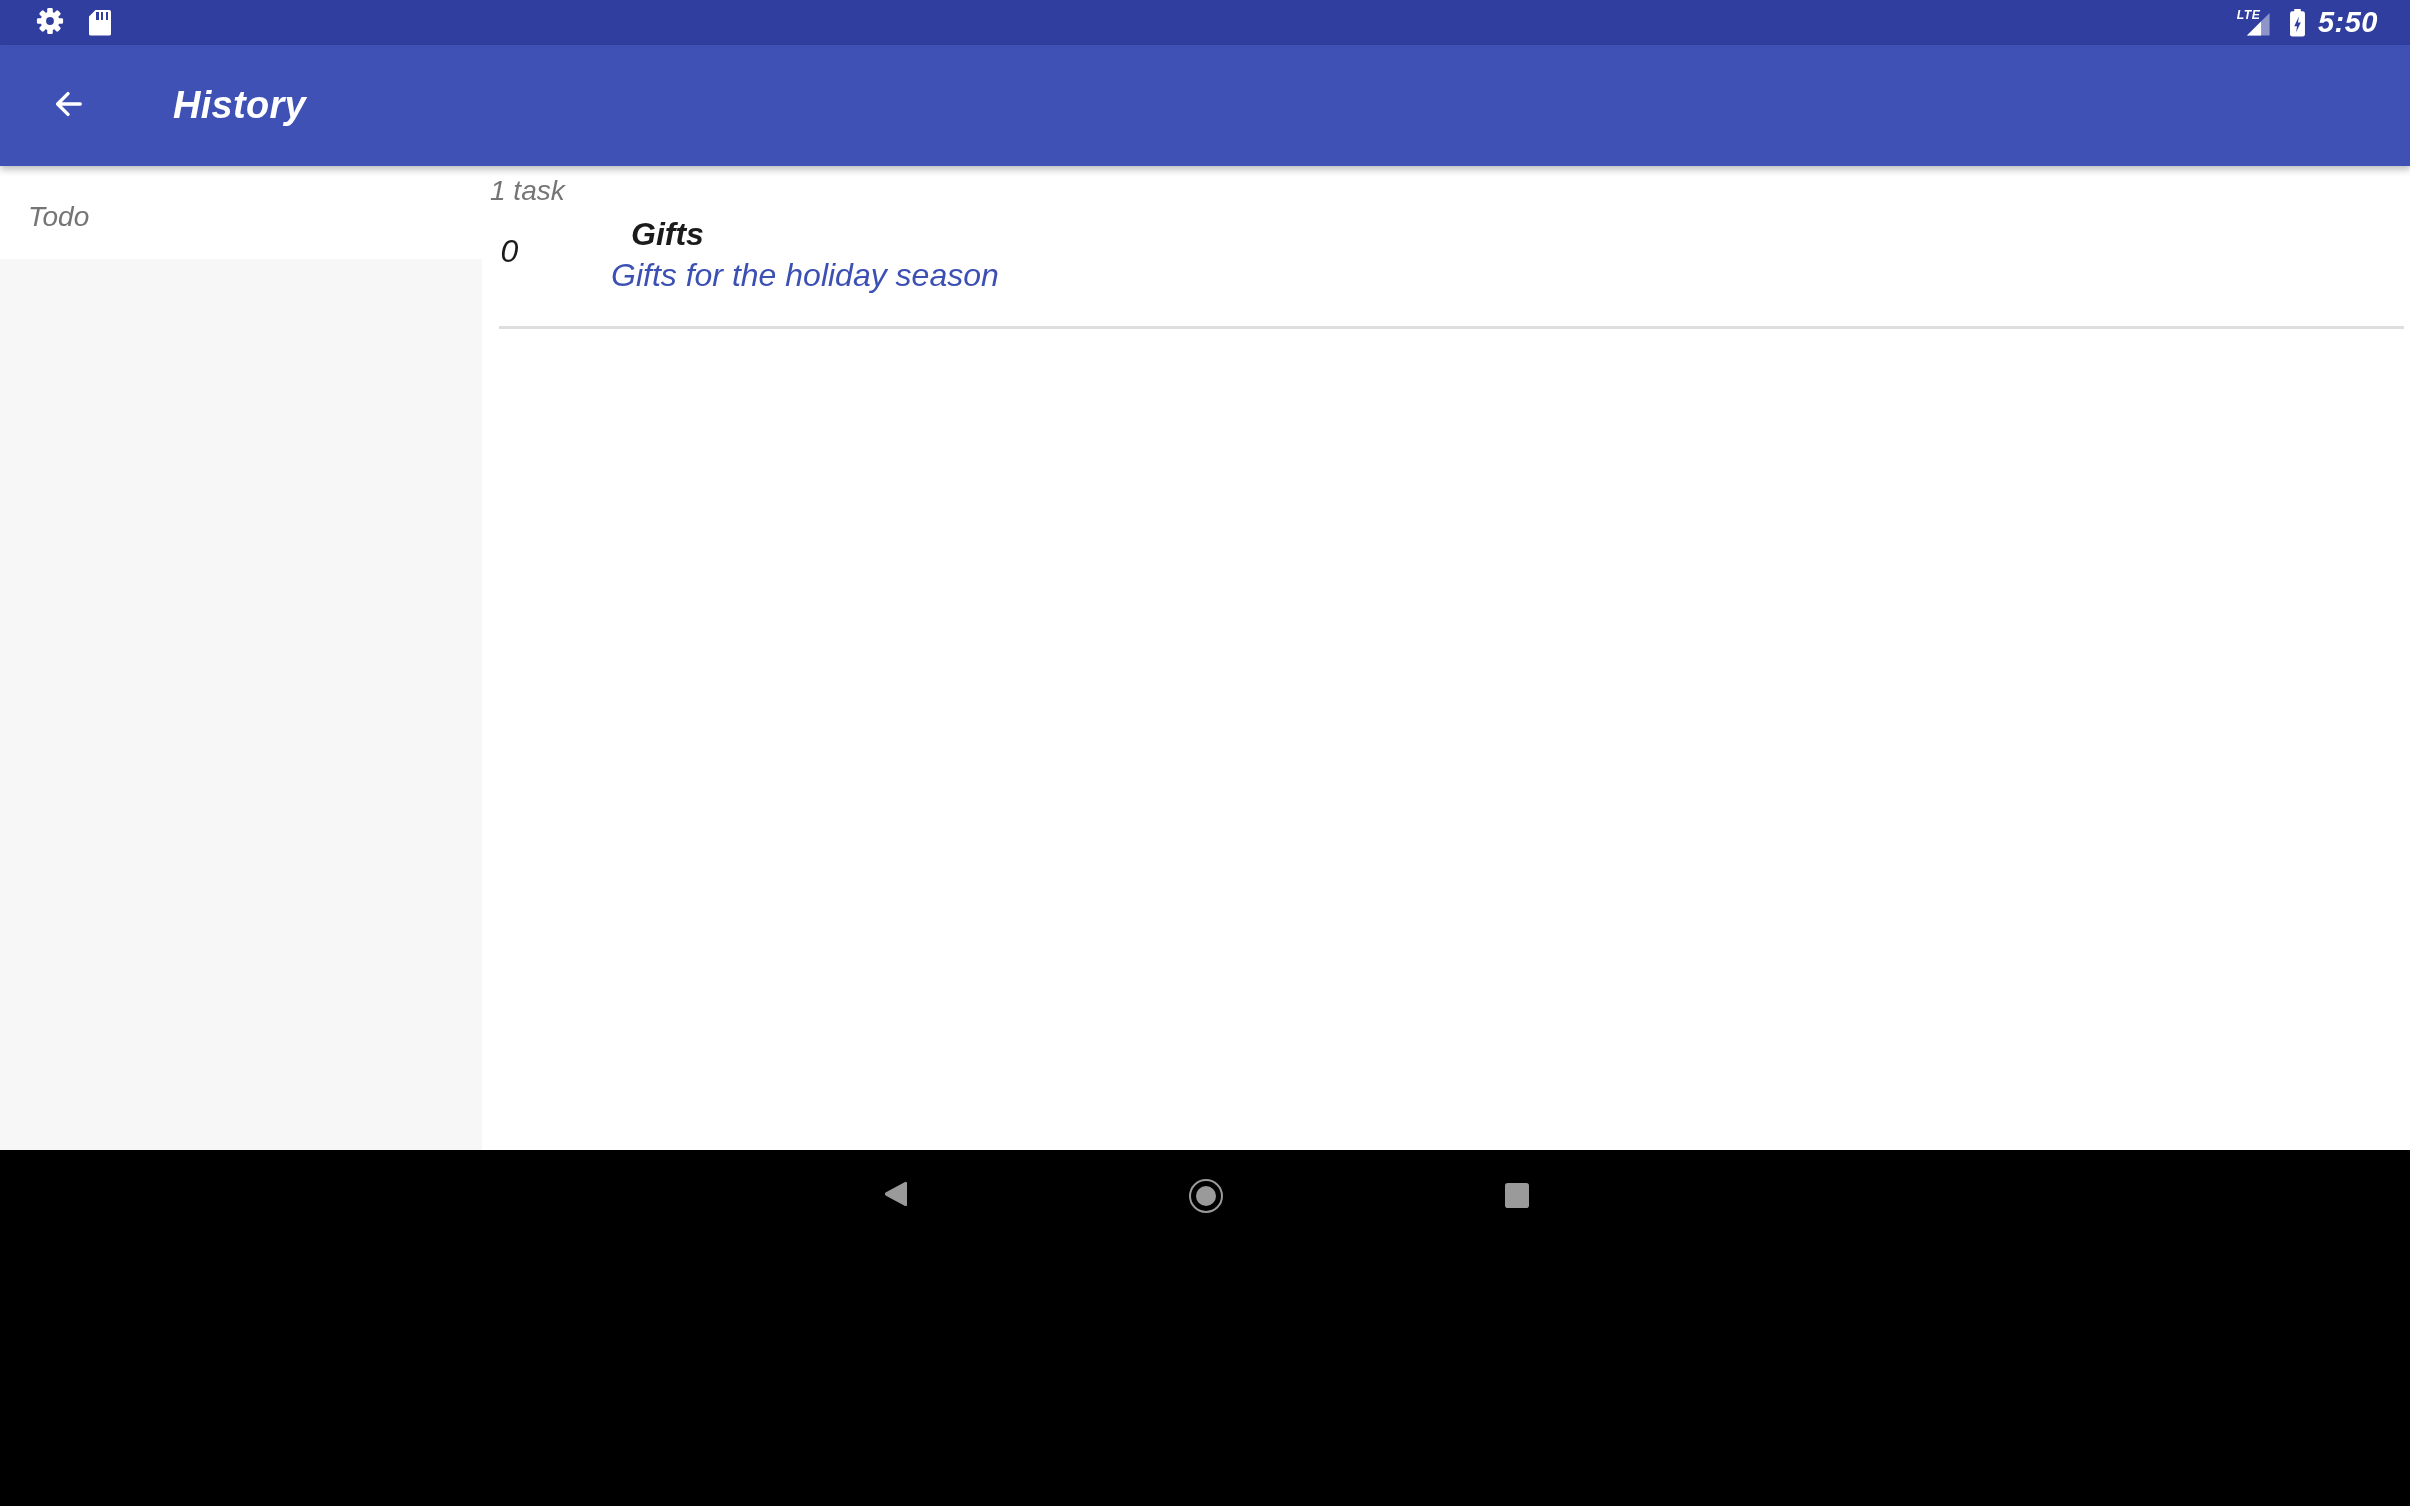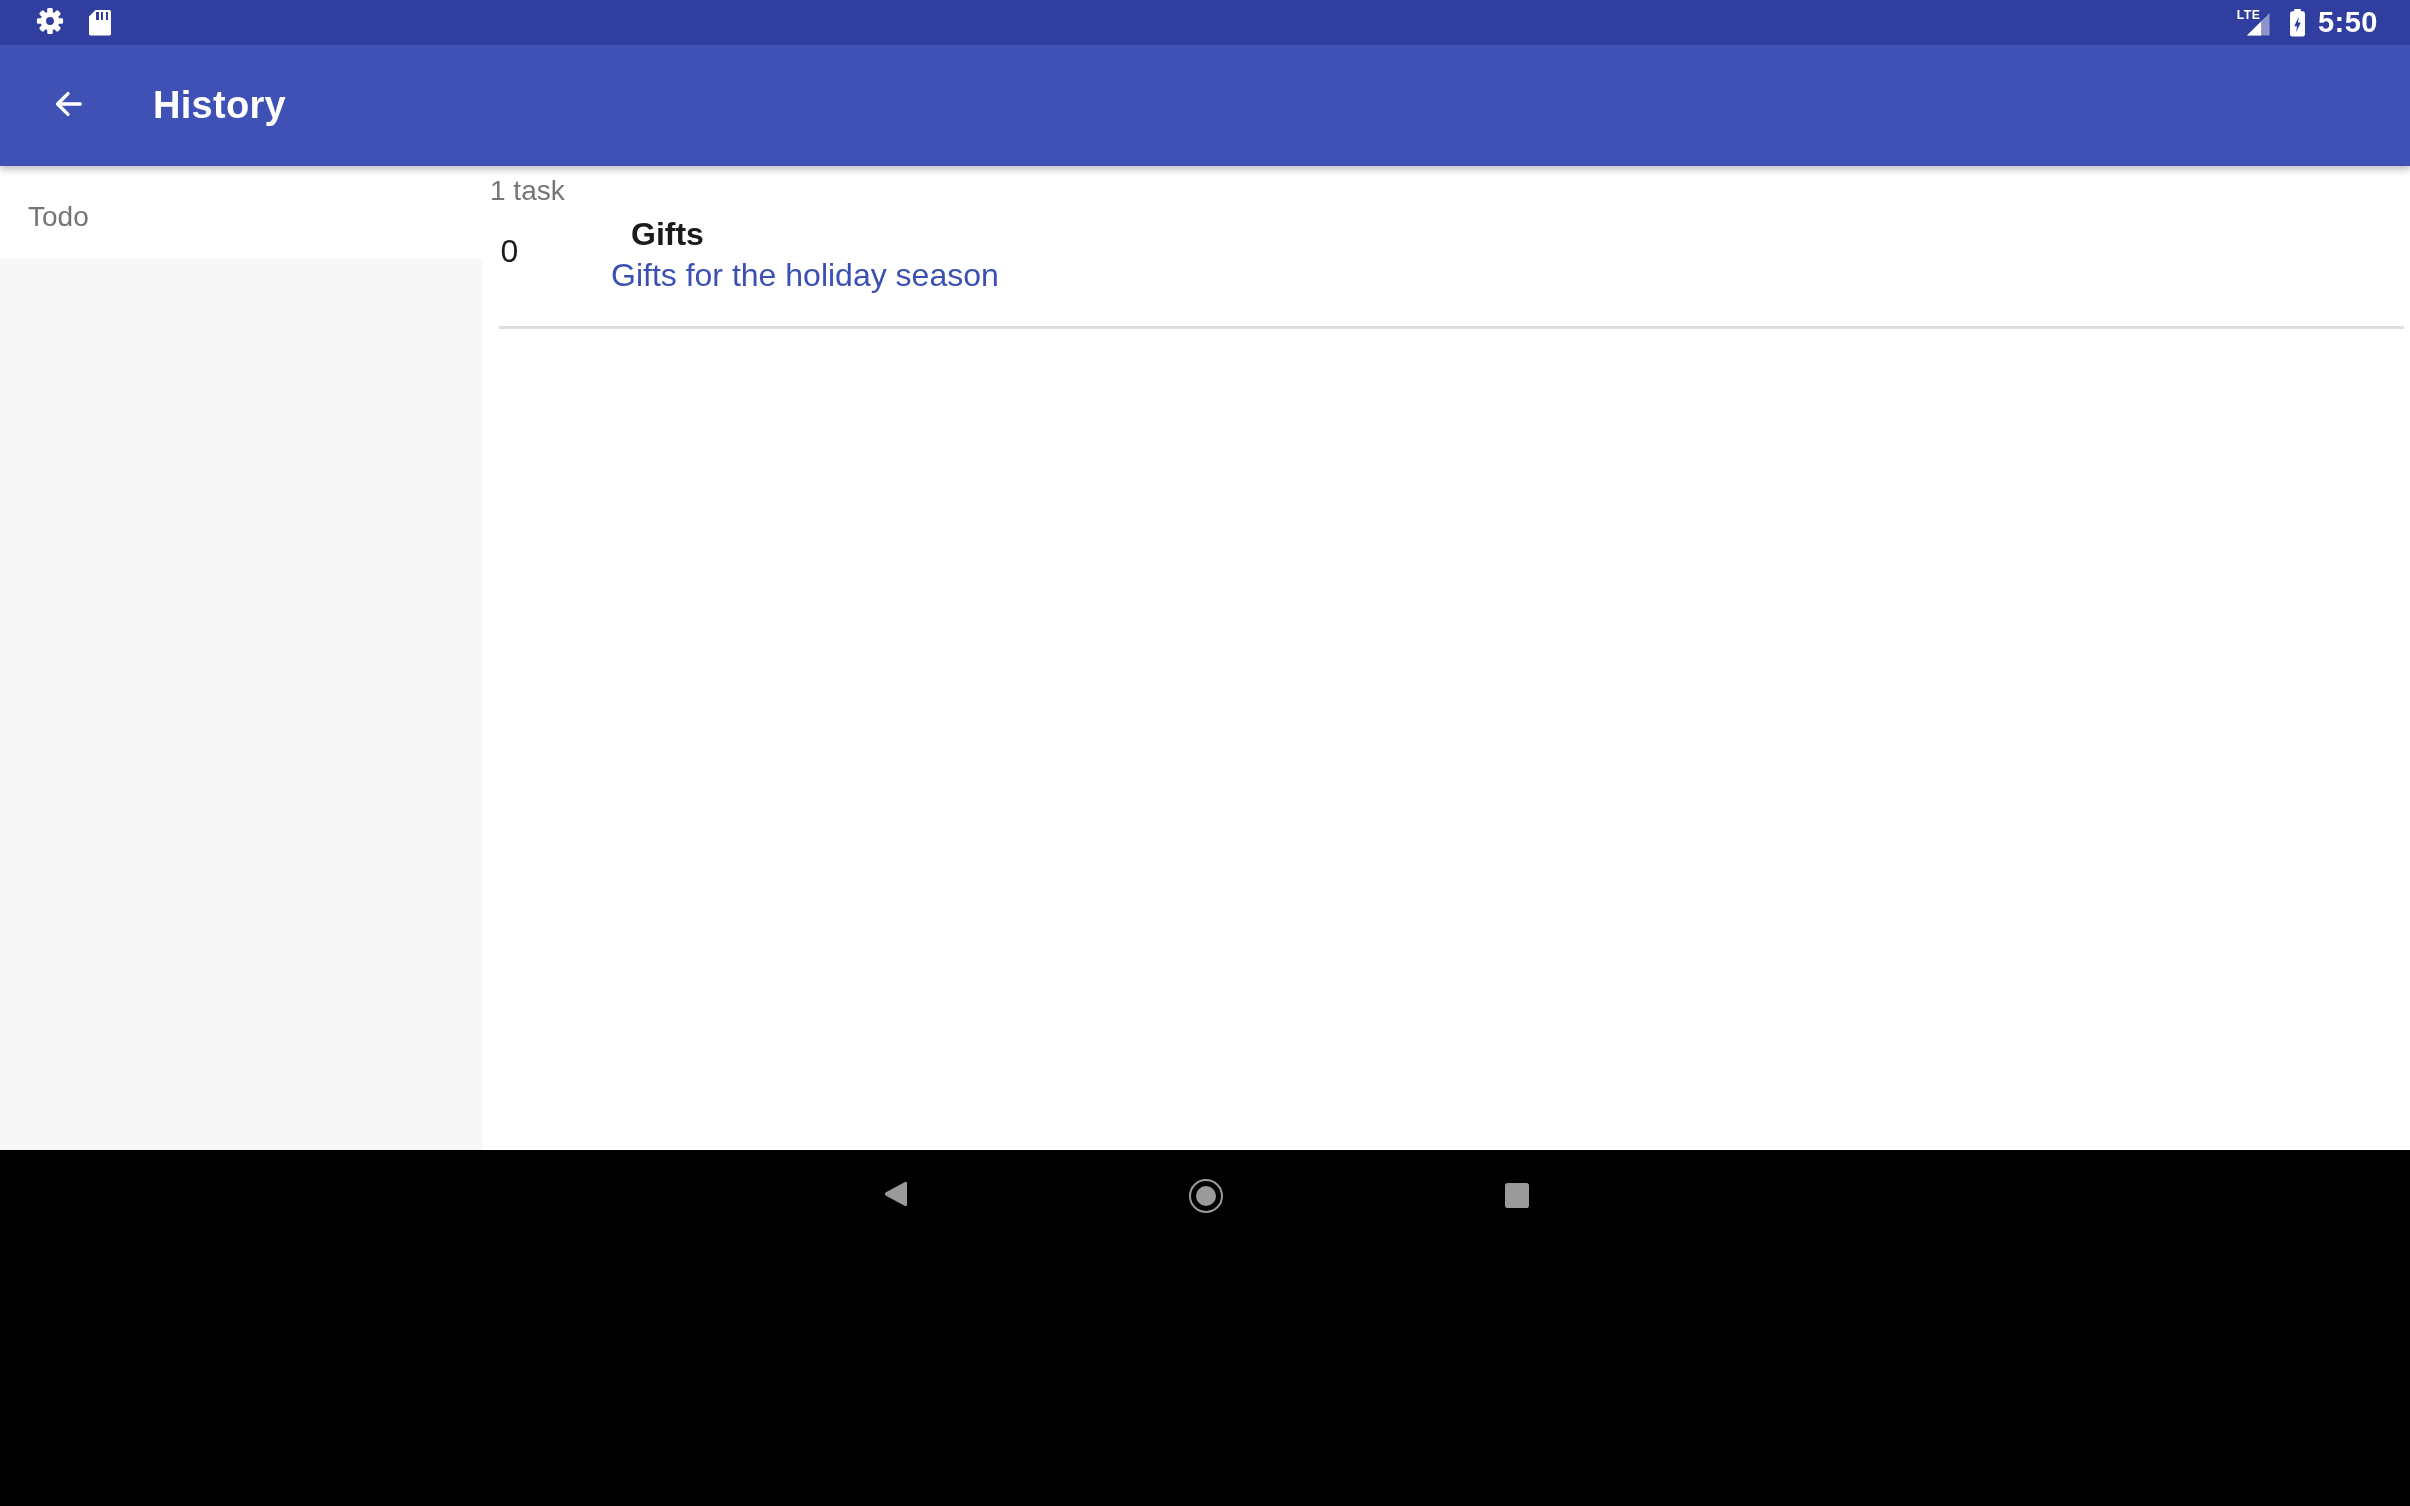--- a/index.html
+++ b/index.html
@@ -1,38 +1,38 @@
 <!DOCTYPE html>
 <html style="font-size:15px"><head>
 <meta charset="utf-8">
 <style>
   * { margin:0; padding:0; box-sizing:border-box; }
   html,body { width:2411px; height:1507px; background:#000; }
   body { font-family:"Liberation Sans", sans-serif; }
-  .screen { position:relative; width:2411px; height:1241px; overflow:hidden; background:#ffffff; display:flex; flex-direction:column; }
+  .screen { position:relative; width:2411px; height:1241px; overflow:hidden; background:#ffffff; display:flex; flex-direction:column;font-style:italic; }
 
   
   .status-bar { height:45px; background:#303F9F; display:flex; align-items:center; padding:0 33px 0 36px; flex:none; }
   .sb-left { display:flex; align-items:center; gap:24.5px; }
   .sb-right { margin-left:auto; display:flex; align-items:center; }
   .sd-card { position:relative; width:22.6px; height:26px; background:#fff; border-radius:1.9px;
              clip-path:polygon(7.5px 0, 22.6px 0, 22.6px 26px, 0 26px, 0 7.5px); }
   .sd-card .pin { position:absolute; top:2.8px; width:2.8px; height:7.5px; background:#303F9F; }
   .pin1 { left:7.5px; } .pin2 { left:12.2px; } .pin3 { left:17px; }
   .signal-wrap { position:relative; width:34px; height:28px; }
   .lte-label { position:absolute; left:0; top:-0.9px; color:#fff; font-size:12.2px; font-weight:bold; letter-spacing:0.5px; }
   .signal-svg { position:absolute; right:0; bottom:0; }
   .battery { margin-left:18px; display:flex; }
   .sb-time { margin-left:12.2px; color:#fff; font-size:29px; font-weight:bold; letter-spacing:0.5px; }
 
   
   .app-bar { height:121px; background:#3F51B5; display:flex; align-items:center; padding-left:51px; flex:none;
              box-shadow:0 3.8px 7.5px rgba(0,0,0,0.28); position:relative; z-index:5; }
   .back-button { width:34px; height:34px; display:flex; align-items:center; justify-content:center; cursor:pointer; }
-  .app-title { margin-left:68px; color:#fff; font-size:38px; font-weight:bold; letter-spacing:0.3px; }
+  .app-title { margin-left:88px; color:#fff; font-size:38px; font-weight:bold; letter-spacing:0.3px; }
 
   
   .content { flex:1; display:flex; min-height:0; background:#fff;gap:8px; }
   .sidebar { width:482px; flex:none; display:flex; flex-direction:column; }
   .sidebar-header { height:93px; background:#fff; padding:35px 0 0 28px; }
   .sidebar-header-label { font-size:28px; color:#757575; }
   .sidebar-body { flex:1; background:#f7f7f7; }
 
   .main { flex:1; background:#fff; }
   .list-count-header { padding-top:8.5px; text-align:left; font-size:28px; color:#757575; height:37px; }

